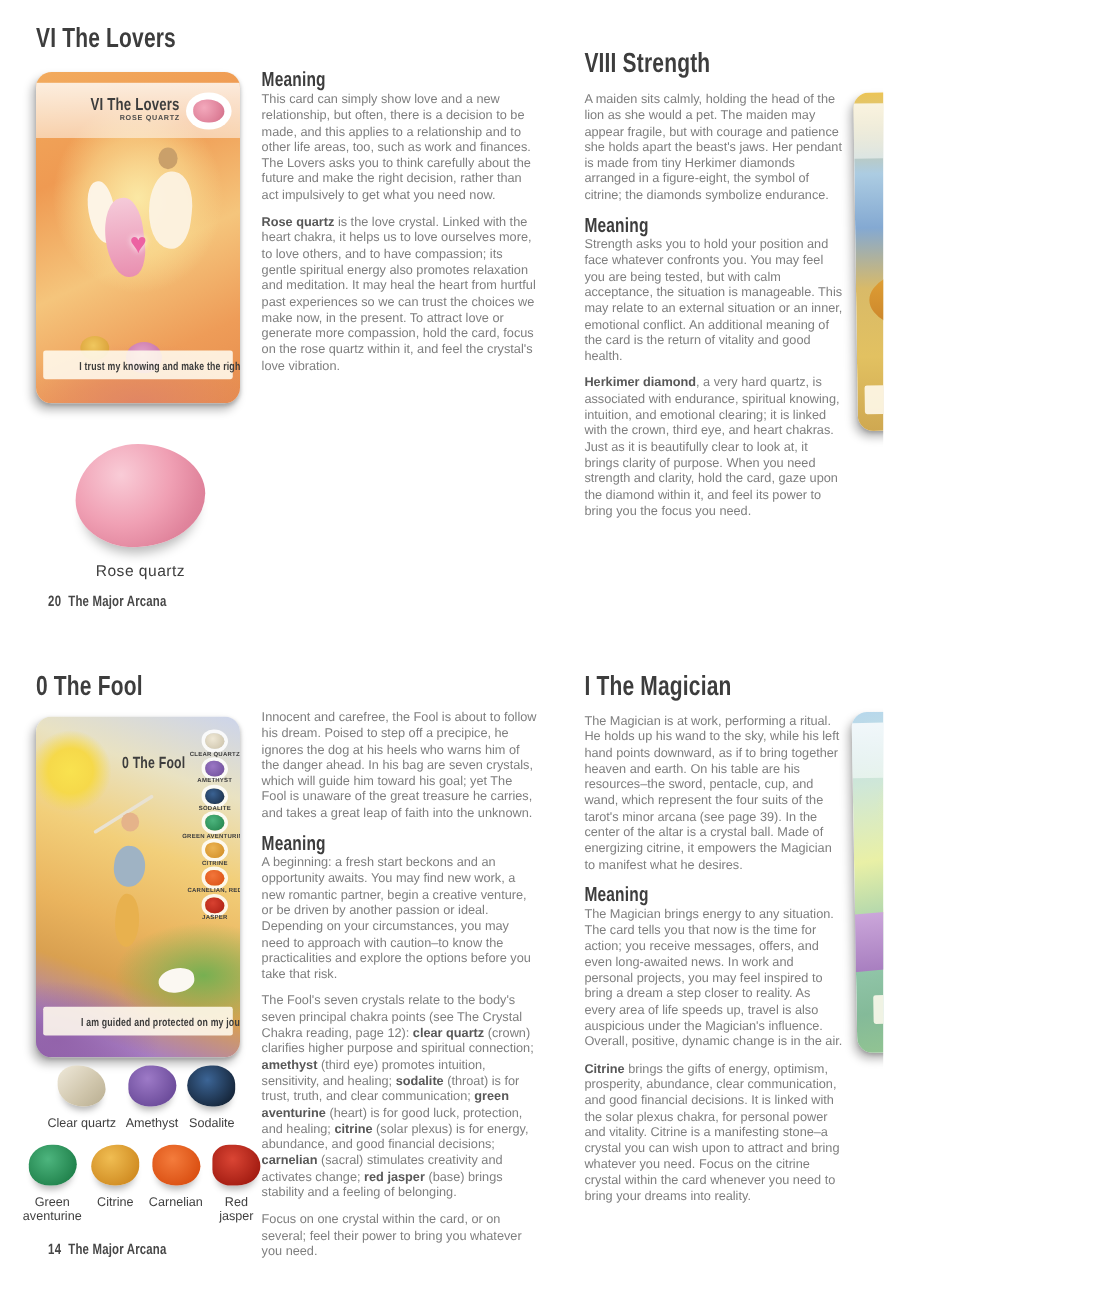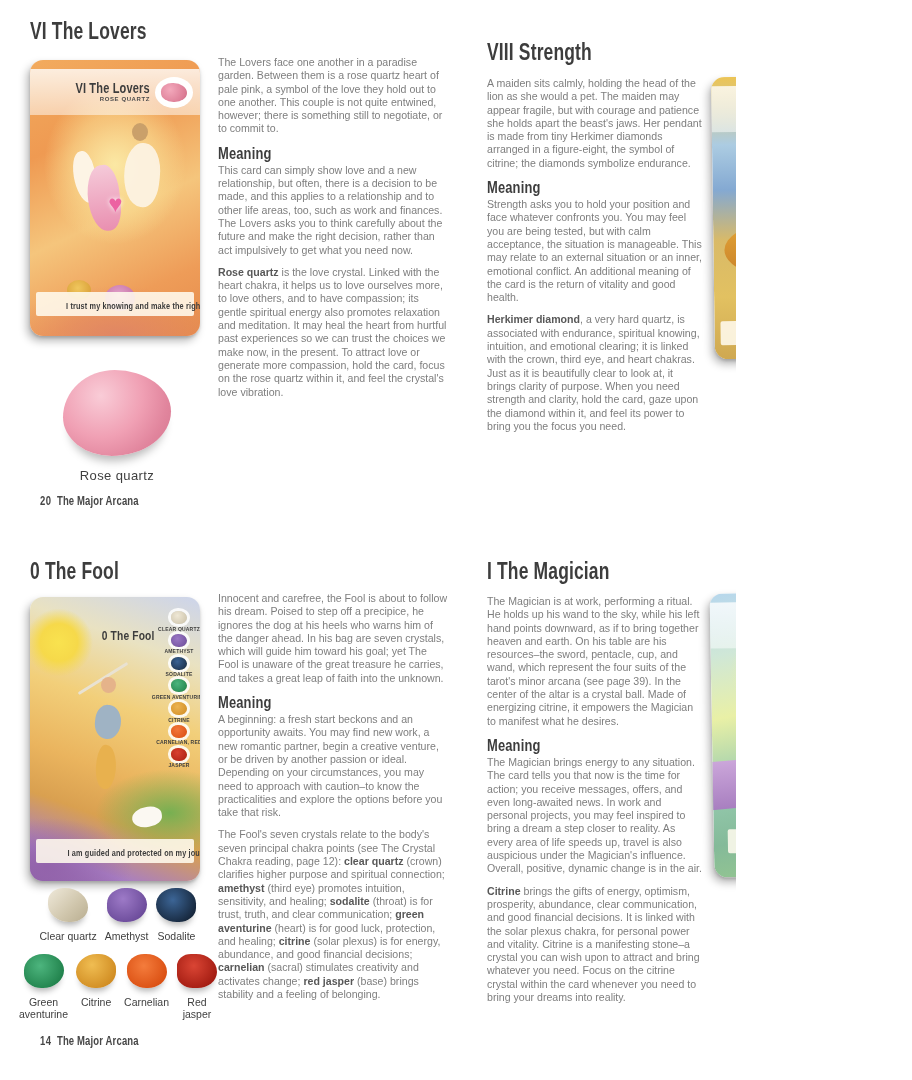--- a/index.html
+++ b/index.html
@@ -192,21 +192,20 @@
           <div class="ch-sub">ROSE QUARTZ</div>
         </div>
         <div class="stone-blob blob-rose"></div>
       </div>
       <div class="card-caption" style="bottom:20px;">
         <span class="cond center">I trust my knowing and make the right commitment</span>
       </div>
     </div>
 
     <div class="tcol" style="left:218px;top:56px;width:231px;">
-      <p>The Lovers face one another in a paradise garden. Between them is a rose quartz heart of pale pink, a symbol of the love they hold out to one another. This couple is not quite entwined, however; there is something still to negotiate, or to commit to.</p>
       <h2 class="mhead"><span class="cond">Meaning</span></h2>
       <p>This card can simply show love and a new relationship, but often, there is a decision to be made, and this applies to a relationship and to other life areas, too, such as work and finances. The Lovers asks you to think carefully about the future and make the right decision, rather than act impulsively to get what you need now.</p>
       <p><span class="b">Rose quartz</span><span> is the love crystal. Linked with the heart chakra, it helps us to love ourselves more, to love others, and to have compassion; its gentle spiritual energy also promotes relaxation and meditation. It may heal the heart from hurtful past experiences so we can trust the choices we make now, in the present. To attract love or generate more compassion, hold the card, focus on the rose quartz within it, and feel the crystal's love vibration.</span></p>
     </div>
 
     <figure class="photo" style="left:52px;top:370px;width:130px;margin:0;">
       <div class="photo-stone ps-rose"></div>
       <figcaption>Rose quartz</figcaption>
     </figure>
 
@@ -301,20 +300,21 @@
       <div class="card-caption" style="bottom:18px;">
         <span class="cond center">I am guided and protected on my journey through life</span>
       </div>
     </div>
 
     <div class="tcol" style="left:218px;top:52px;width:231px;">
       <p>Innocent and carefree, the Fool is about to follow his dream. Poised to step off a precipice, he ignores the dog at his heels who warns him of the danger ahead. In his bag are seven crystals, which will guide him toward his goal; yet The Fool is unaware of the great treasure he carries, and takes a great leap of faith into the unknown.</p>
       <h2 class="mhead"><span class="cond">Meaning</span></h2>
       <p>A beginning: a fresh start beckons and an opportunity awaits. You may find new work, a new romantic partner, begin a creative venture, or be driven by another passion or ideal. Depending on your circumstances, you may need to approach with caution–to know the practicalities and explore the options before you take that risk.</p>
       <p><span>The Fool's seven crystals relate to the body's seven principal chakra points (see The Crystal Chakra reading, page 12): </span><span class="b">clear quartz</span><span> (crown) clarifies higher purpose and spiritual connection; </span><span class="b">amethyst</span><span> (third eye) promotes intuition, sensitivity, and healing; </span><span class="b">sodalite</span><span> (throat) is for trust, truth, and clear communication; </span><span class="b">green aventurine</span><span> (heart) is for good luck, protection, and healing; </span><span class="b">citrine</span><span> (solar plexus) is for energy, abundance, and good financial decisions; </span><span class="b">carnelian</span><span> (sacral) stimulates creativity and activates change; </span><span class="b">red jasper</span><span> (base) brings stability and a feeling of belonging.</span></p>
+      <p>Focus on one crystal within the card, or on several; feel their power to bring you whatever you need.</p>
     </div>
 
     <div class="crystal-grid">
       <div class="cg-row">
         <div class="cg">
             <div class="cg-stone g-clear"></div>
             <div class="cg-label">Clear quartz</div>
           </div>
         <div class="cg">
             <div class="cg-stone g-amet"></div>

